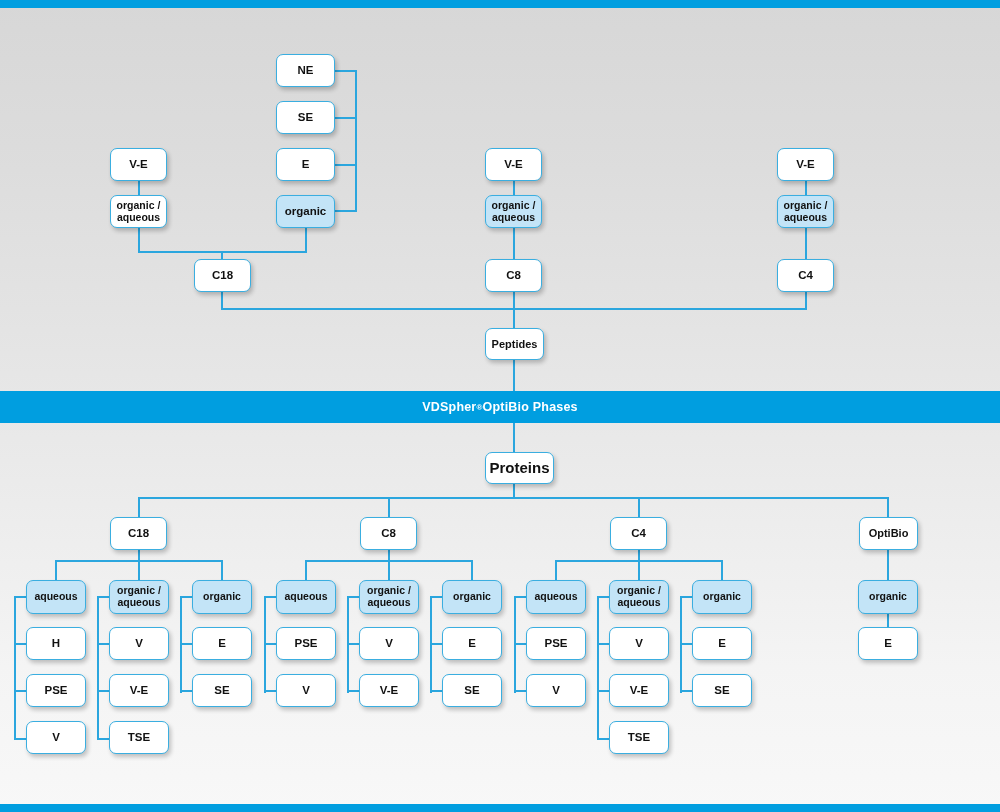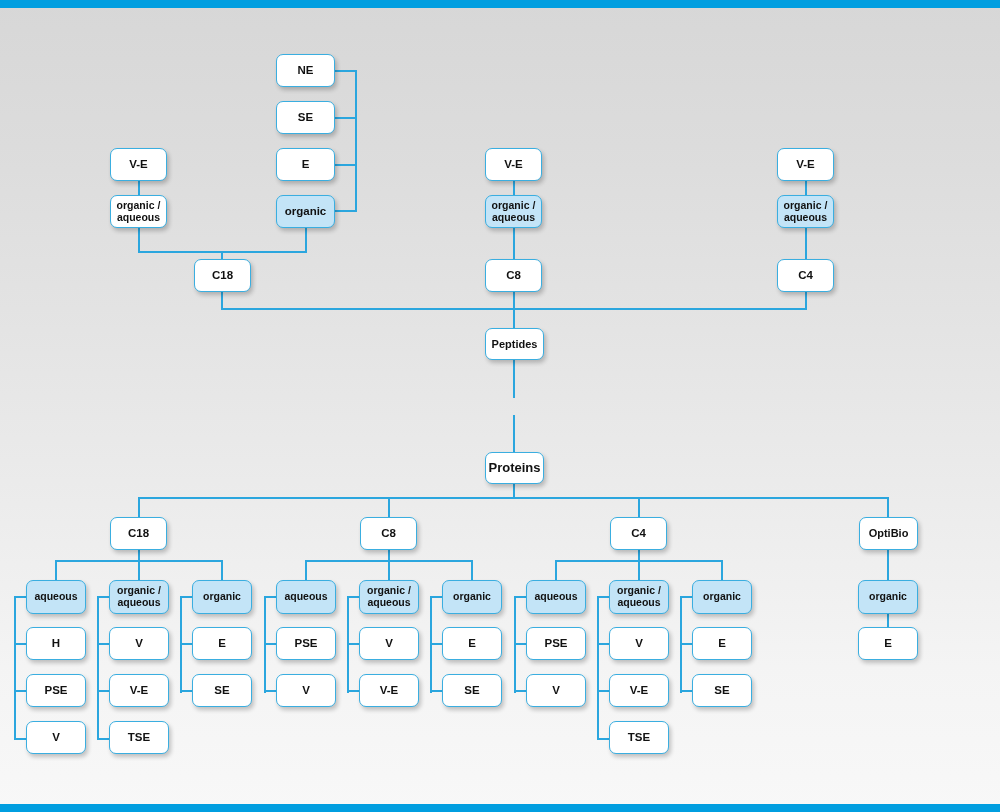--- a/index.html
+++ b/index.html
@@ -133,22 +133,27 @@
     <span class="t">aqueous</span>
     </div>
   <div class="node" style="left:777px;top:259px;width:57px;height:33px;">
     <span class="t">C4</span>
     </div>
 
   <div class="node" style="left:485px;top:328px;width:59px;height:32px;font-size:11px;">
     <span class="t">Peptides</span>
     </div>
 
-
-  <div class="node" style="left:485px;top:452px;width:59px;height:32px;font-size:13px;">
+  <div class="banner">
+    <span>VDSpher</span>
+      <sup>®</sup>
+      <span> OptiBio Phases</span>
+  </div>
+
+  <div class="node" style="left:485px;top:452px;width:69px;height:32px;font-size:15px;">
     <span class="t">Proteins</span>
     </div>
 
   <div class="ln lnv" style="left:513px;top:484px;height:14px;"></div>
   <div class="ln lnh" style="left:138px;top:497px;width:751px;"></div>
   <div class="ln lnv" style="left:138px;top:497px;height:21px;"></div>
   <div class="ln lnv" style="left:388px;top:497px;height:21px;"></div>
   <div class="ln lnv" style="left:638px;top:497px;height:21px;"></div>
   <div class="ln lnv" style="left:887px;top:497px;height:21px;"></div>
 

